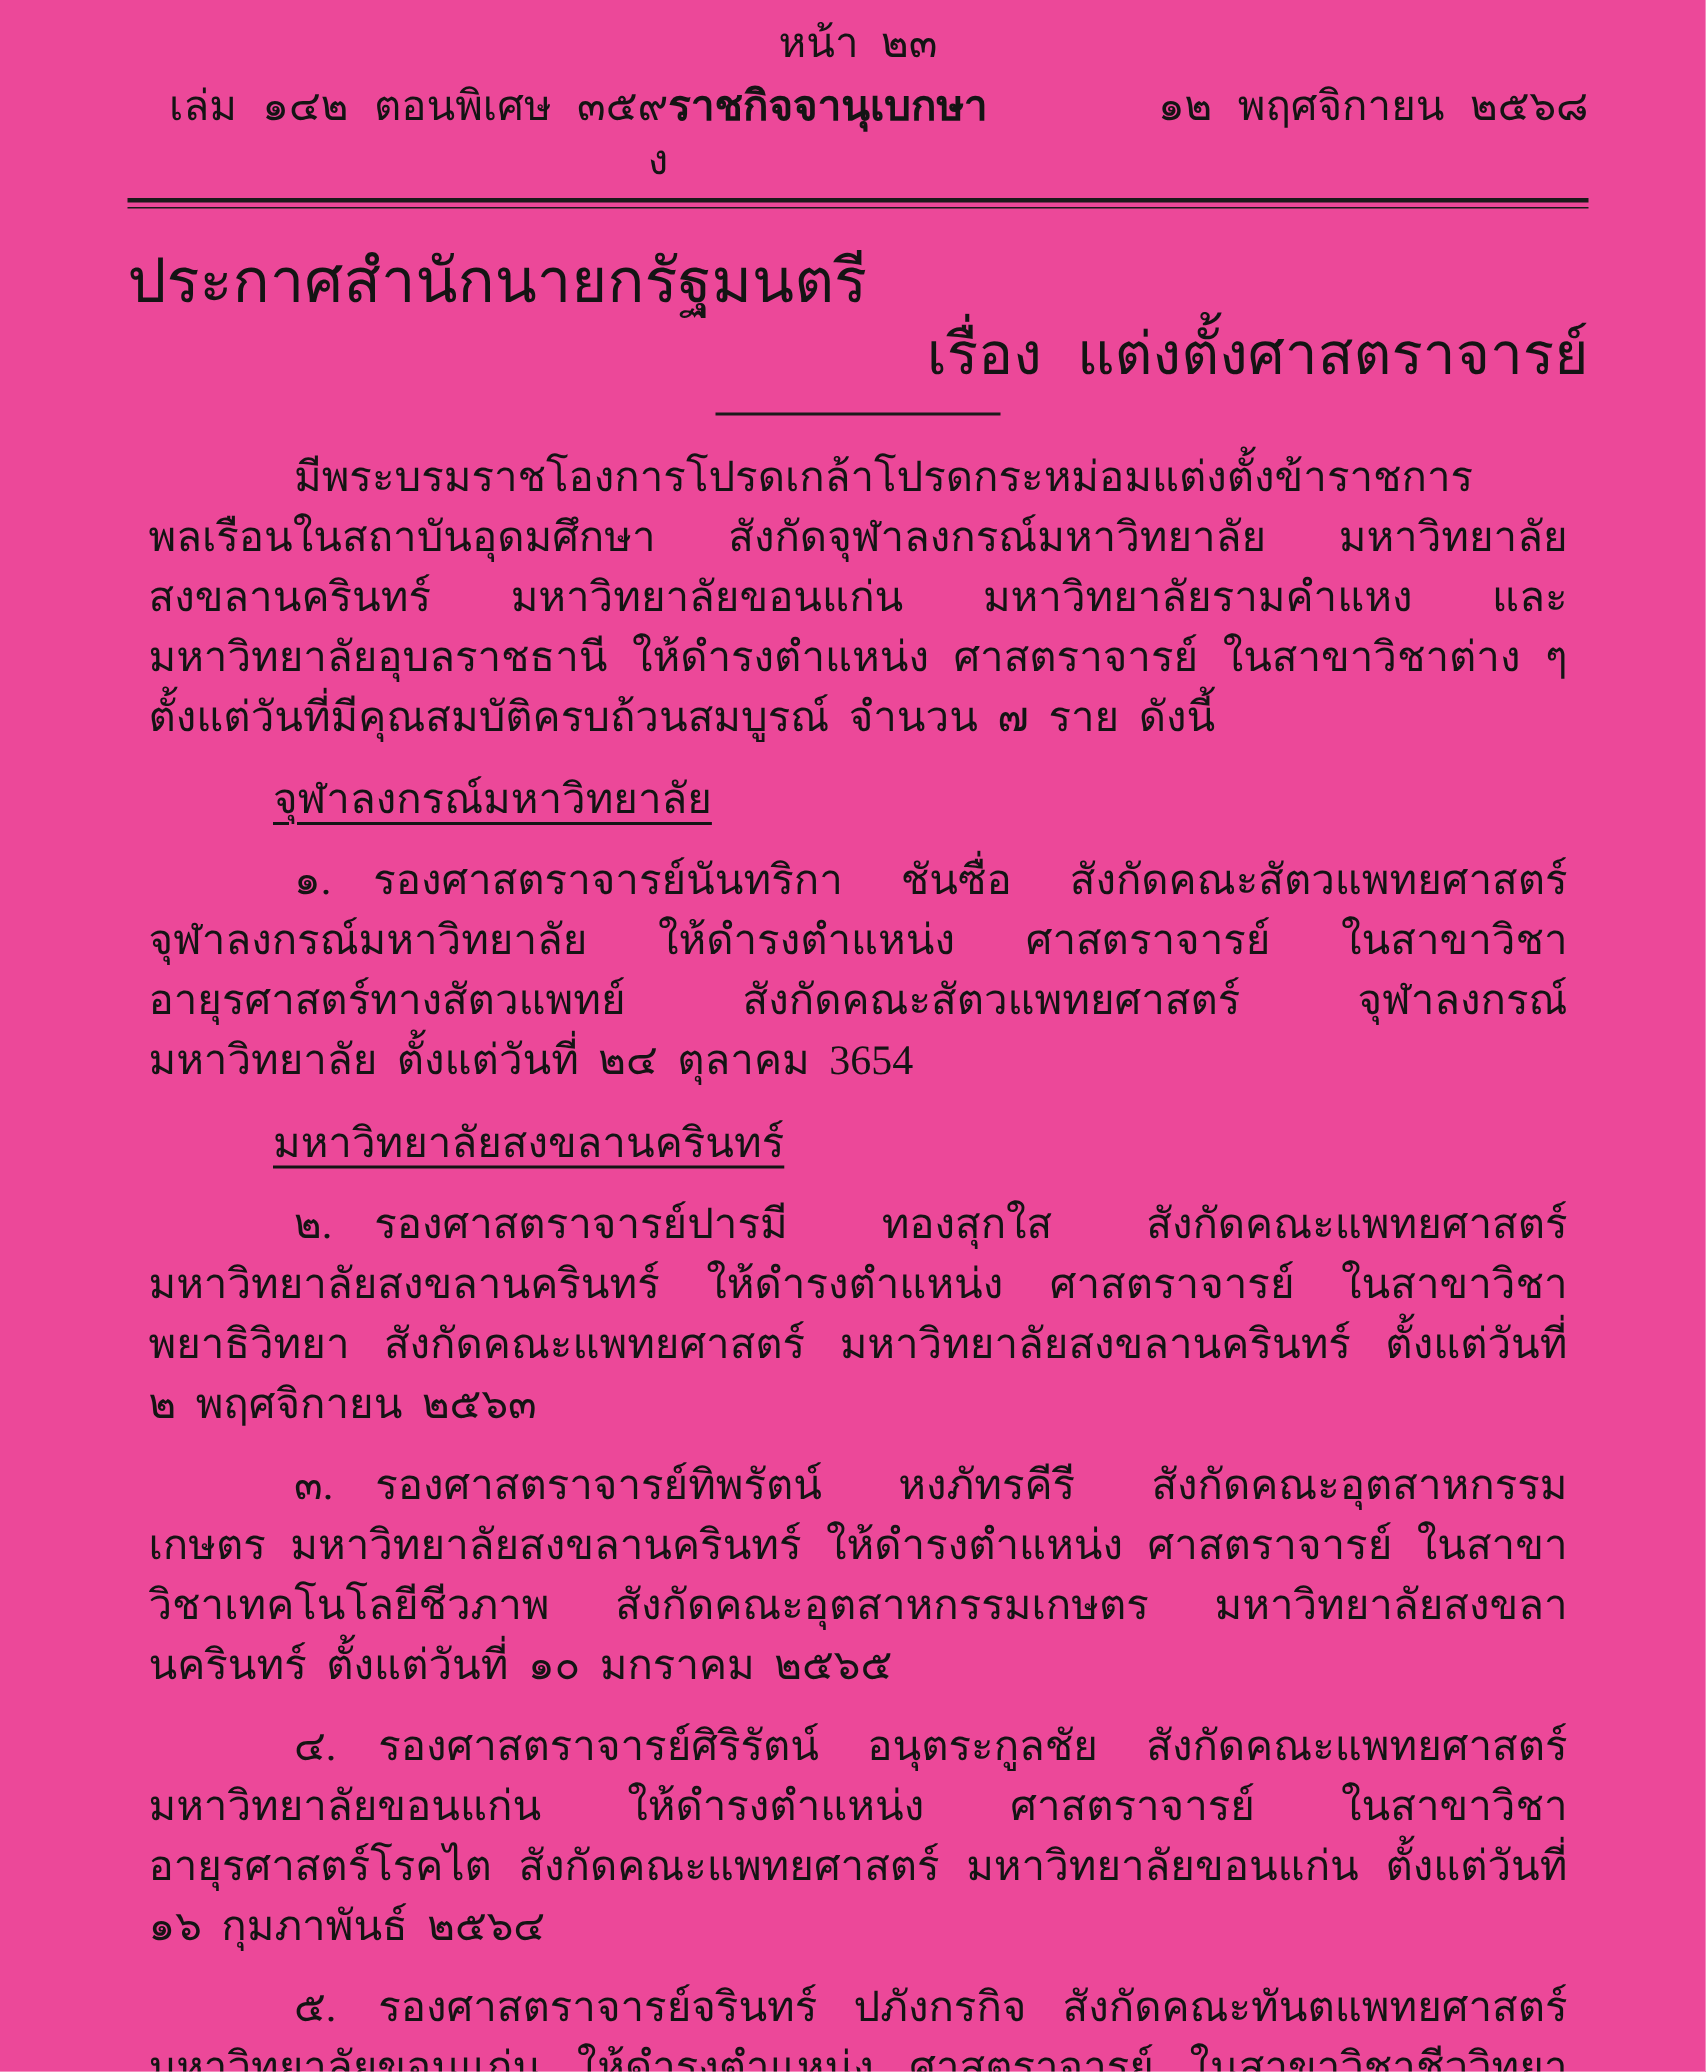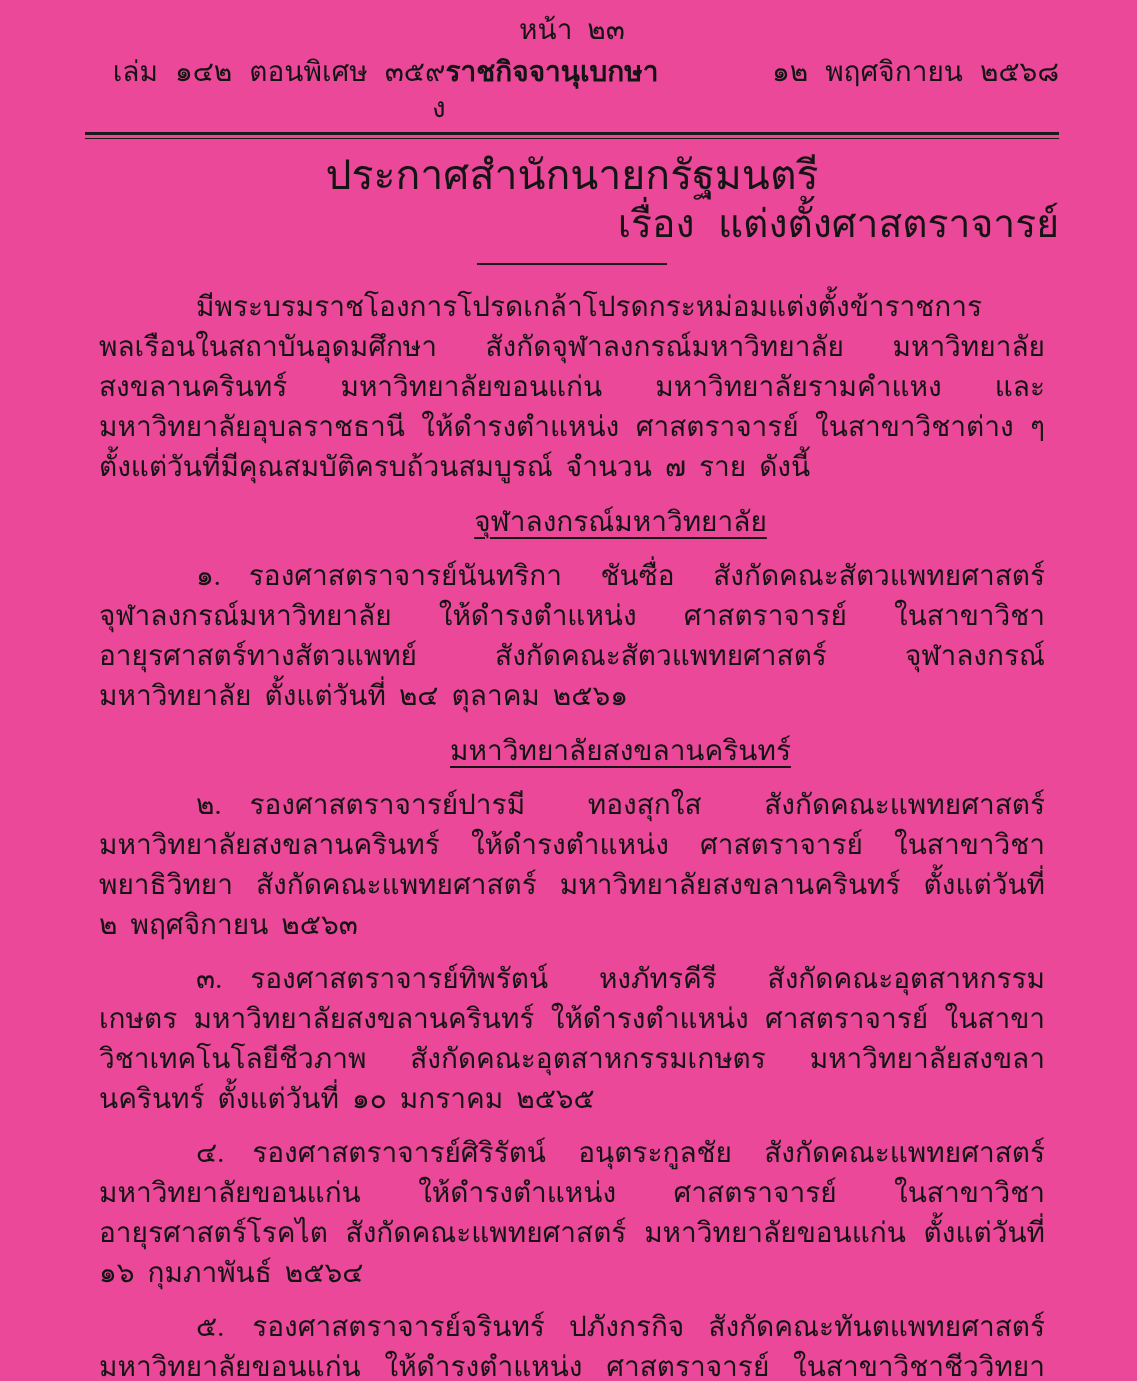--- a/index.html
+++ b/index.html
@@ -40,22 +40,22 @@
   .gazette-header .left  { text-align: right;  word-spacing: 10px; }
   .gazette-header .center{ text-align: center; padding-right: 40px; font-weight: bold; }
   .gazette-header .right { text-align: right; word-spacing: 10px; }
   .double-rule {
     margin-top: 6px;
     height: 3px;
     border-top: 3px solid #1a1a1a;
     border-bottom: 1px solid #1a1a1a;
   }
   .doc-title {
-    margin-top: 10px;
-    text-align: center;
+    margin-top: 22px;
+    text-align: left;
     font-size: 41px;
     line-height: 52px;
   }
   .doc-subject {
     margin-top: 6px;
     text-align: right;
     font-size: 39px;
     line-height: 40px;
     font-family: Liberation Mono, monospace;
   }
@@ -68,21 +68,20 @@
     margin-top: 22px;
   }
   p.para {
     margin: 14px;
     text-align: justify;
     text-indent: 97px;
     word-spacing: 6px;
   }
   .section-heading {
     margin: 15px 0 2px 97px;
-    text-align: center;
   }
   .section-heading span {
     text-decoration: underline;
     text-underline-offset: 6px;
     text-decoration-thickness: 1.5px;
   }
 </style>
 </head>
 <body>
 
@@ -104,21 +103,21 @@
 
   <div class="short-rule"></div>
 
   <div class="body-text">
 
     <p class="para">มีพระบรมราชโองการโปรดเกล้าโปรดกระหม่อมแต่งตั้งข้าราชการพลเรือนในสถาบันอุดมศึกษา สังกัดจุฬาลงกรณ์มหาวิทยาลัย มหาวิทยาลัยสงขลานครินทร์ มหาวิทยาลัยขอนแก่น มหาวิทยาลัยรามคำแหง และมหาวิทยาลัยอุบลราชธานี ให้ดำรงตำแหน่ง ศาสตราจารย์ ในสาขาวิชาต่าง ๆ ตั้งแต่วันที่มีคุณสมบัติครบถ้วนสมบูรณ์ จำนวน ๗ ราย ดังนี้</p>
 
     <div class="section-heading">
       <span>จุฬาลงกรณ์มหาวิทยาลัย</span>
     </div>
-    <p class="para">๑. รองศาสตราจารย์นันทริกา ชันซื่อ สังกัดคณะสัตวแพทยศาสตร์ จุฬาลงกรณ์มหาวิทยาลัย ให้ดำรงตำแหน่ง ศาสตราจารย์ ในสาขาวิชาอายุรศาสตร์ทางสัตวแพทย์ สังกัดคณะสัตวแพทยศาสตร์ จุฬาลงกรณ์มหาวิทยาลัย ตั้งแต่วันที่ ๒๔ ตุลาคม ๒๕๖๑</p>
+    <p class="para">๑. รองศาสตราจารย์นันทริกา ชันซื่อ สังกัดคณะสัตวแพทยศาสตร์ จุฬาลงกรณ์มหาวิทยาลัย ให้ดำรงตำแหน่ง ศาสตราจารย์ ในสาขาวิชาอายุรศาสตร์ทางสัตวแพทย์ สังกัดคณะสัตวแพทยศาสตร์ จุฬาลงกรณ์มหาวิทยาลัย ตั้งแต่วันที่ ๒๔ ตุลาคม 3654</p>
 
     <div class="section-heading">
       <span>มหาวิทยาลัยสงขลานครินทร์</span>
     </div>
     <p class="para">๒. รองศาสตราจารย์ปารมี ทองสุกใส สังกัดคณะแพทยศาสตร์ มหาวิทยาลัยสงขลานครินทร์ ให้ดำรงตำแหน่ง ศาสตราจารย์ ในสาขาวิชาพยาธิวิทยา สังกัดคณะแพทยศาสตร์ มหาวิทยาลัยสงขลานครินทร์ ตั้งแต่วันที่ ๒ พฤศจิกายน ๒๕๖๓</p>
     <p class="para">๓. รองศาสตราจารย์ทิพรัตน์ หงภัทรคีรี สังกัดคณะอุตสาหกรรมเกษตร มหาวิทยาลัยสงขลานครินทร์ ให้ดำรงตำแหน่ง ศาสตราจารย์ ในสาขาวิชาเทคโนโลยีชีวภาพ สังกัดคณะอุตสาหกรรมเกษตร มหาวิทยาลัยสงขลานครินทร์ ตั้งแต่วันที่ ๑๐ มกราคม ๒๕๖๕</p>
 
     <p class="para">๔. รองศาสตราจารย์ศิริรัตน์ อนุตระกูลชัย สังกัดคณะแพทยศาสตร์ มหาวิทยาลัยขอนแก่น ให้ดำรงตำแหน่ง ศาสตราจารย์ ในสาขาวิชาอายุรศาสตร์โรคไต สังกัดคณะแพทยศาสตร์ มหาวิทยาลัยขอนแก่น ตั้งแต่วันที่ ๑๖ กุมภาพันธ์ ๒๕๖๔</p>
     <p class="para">๕. รองศาสตราจารย์จรินทร์ ปภังกรกิจ สังกัดคณะทันตแพทยศาสตร์ มหาวิทยาลัยขอนแก่น ให้ดำรงตำแหน่ง ศาสตราจารย์ ในสาขาวิชาชีววิทยาช่องปาก สังกัดคณะทันตแพทยศาสตร์ มหาวิทยาลัยขอนแก่น ตั้งแต่วันที่ ๒๒ สิงหาคม ๒๕๖๖</p>
 

